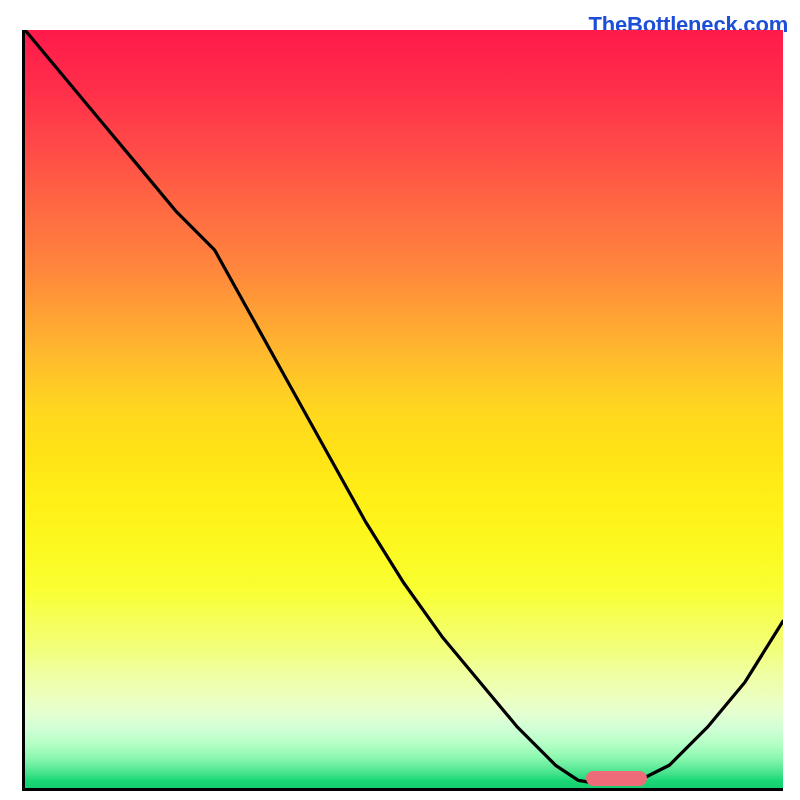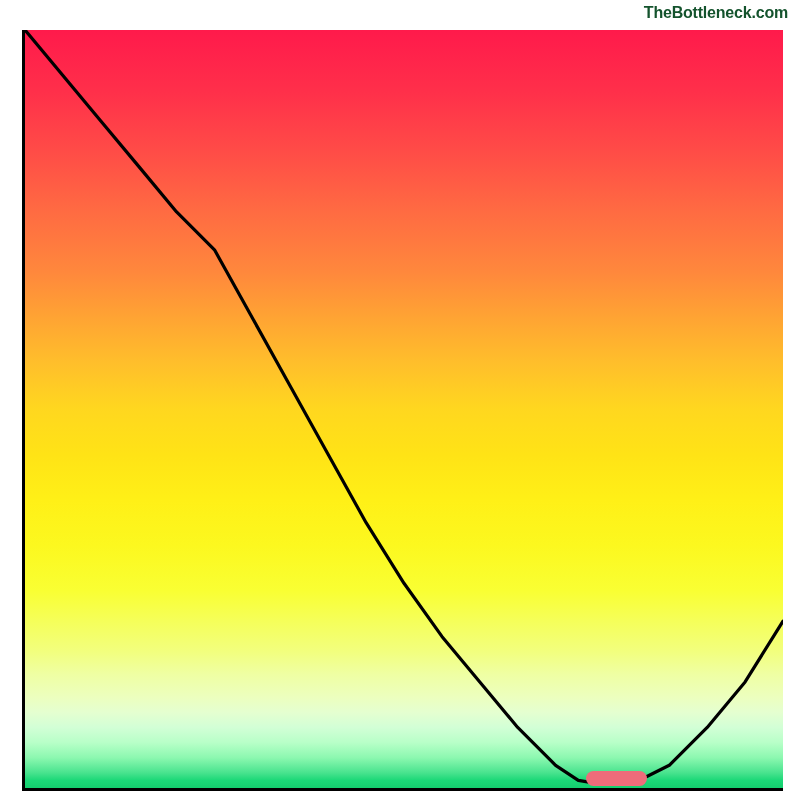--- a/index.html
+++ b/index.html
@@ -10,24 +10,24 @@
     background: #ffffff;
     font-family: Arial, Helvetica, sans-serif;
   }
   .page {
     position: relative;
     width: 800px;
     height: 800px;
   }
   .watermark {
     position: absolute;
-    top: 4px;
+    top: 12px;
     right: 12px;
-    color: #14532d;
-    font-size: 16px;
+    color: #1d4ed8;
+    font-size: 22px;
     font-weight: 600;
     letter-spacing: -0.2px;
   }
   .plot-area {
     position: absolute;
     left: 22px;
     top: 30px;
     width: 758px;
     height: 758px;
     border-left: 3px solid #000;

